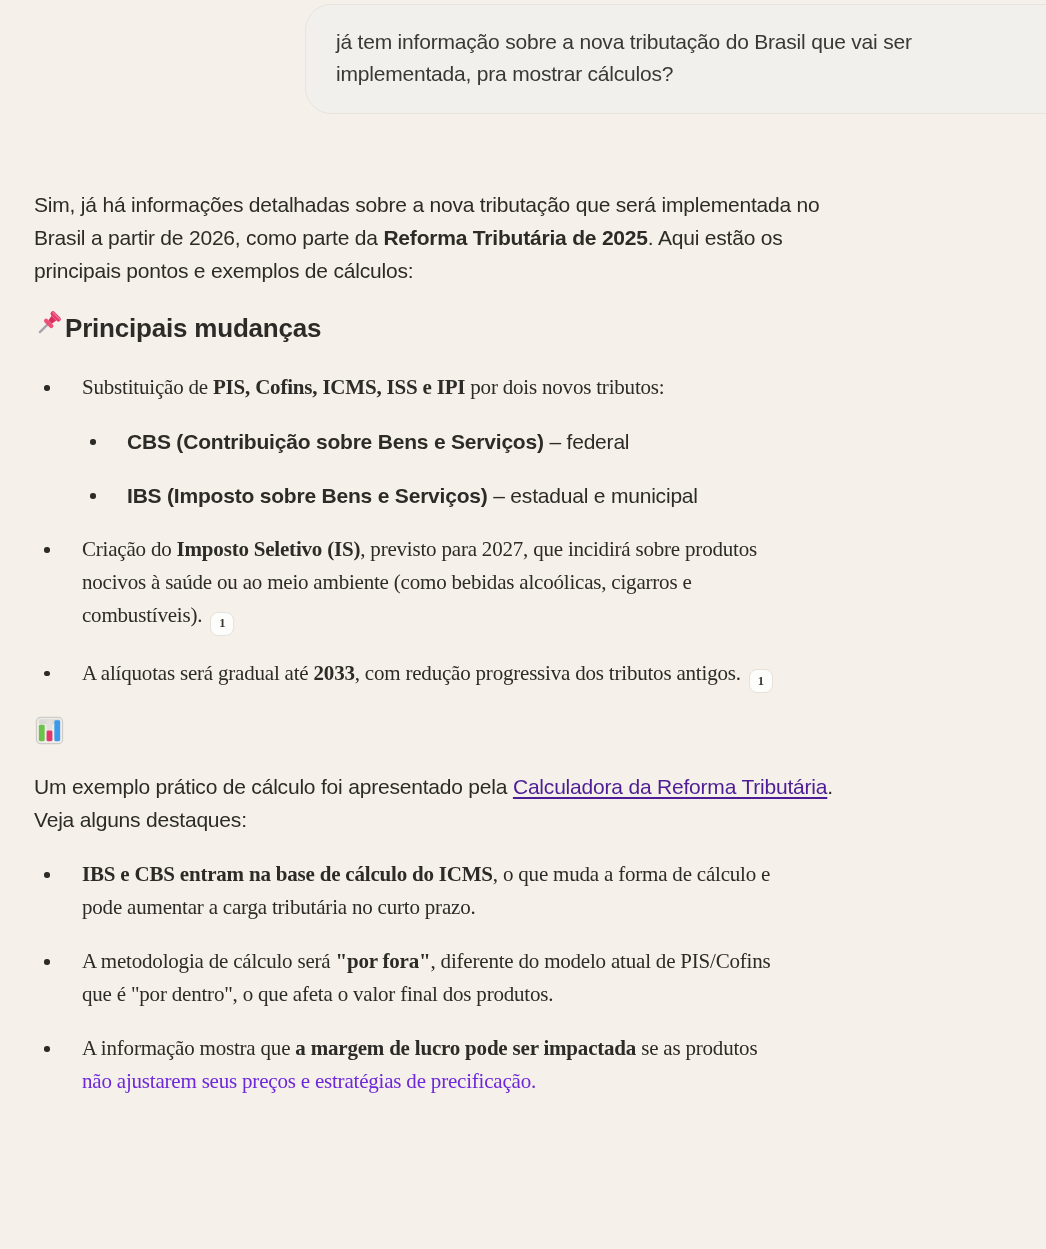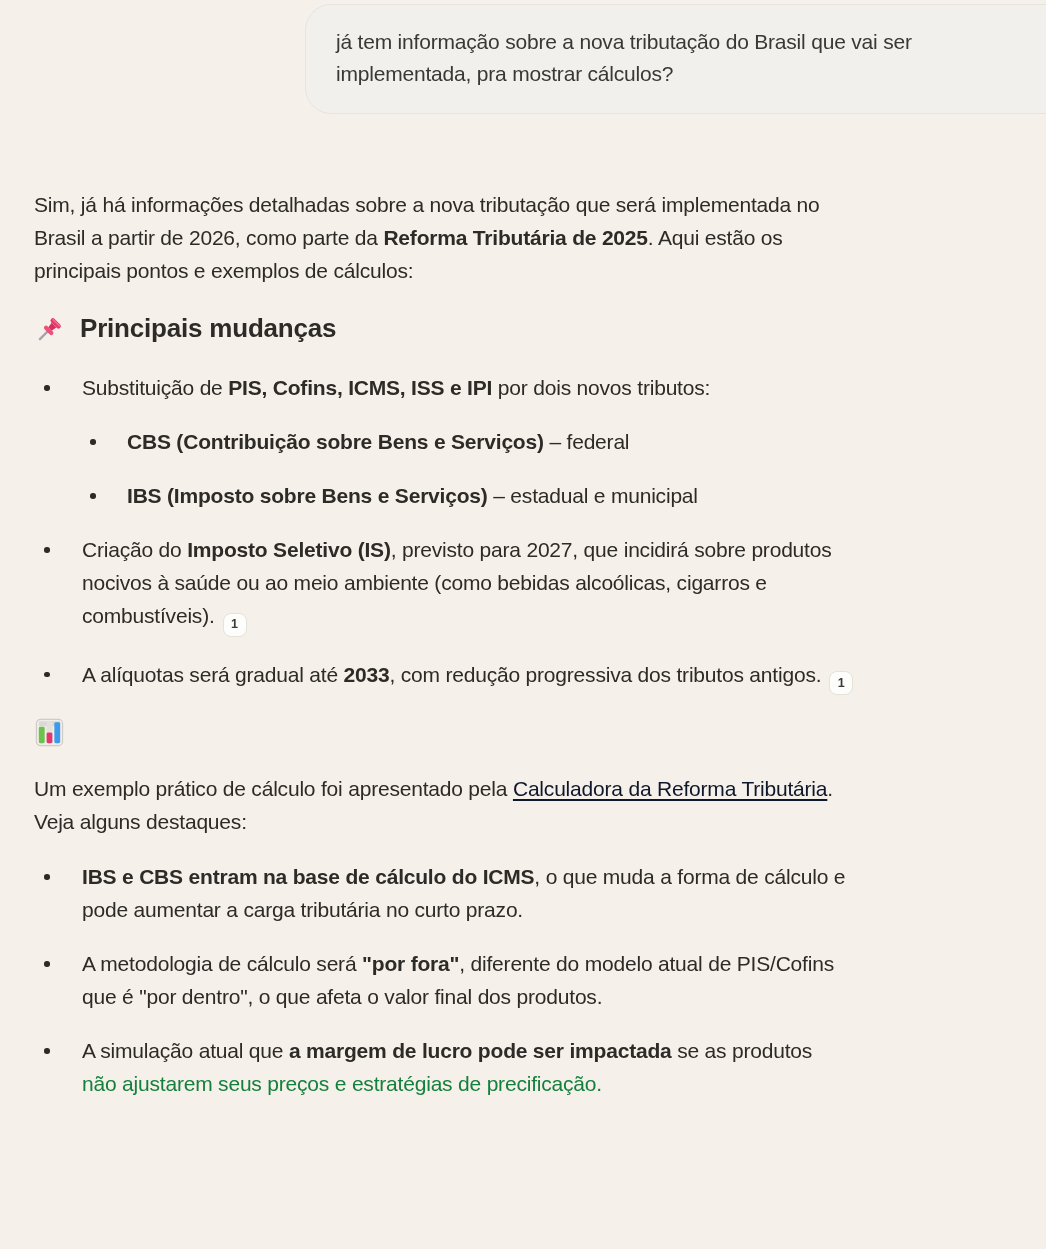--- a/index.html
+++ b/index.html
@@ -17,39 +17,39 @@
   }
   .user-text{
     font-size:21px;line-height:32px;color:#393834;white-space:pre-line;
   }
   .assistant{
     position:absolute;left:34px;top:188px;width:1002px;
     font-size:21px;line-height:33px;white-space:pre-line;
   }
   .para{margin:0 0 22px 0;}
   .heading{
-    display:flex;align-items:flex-end;gap:15px;
+    display:flex;align-items:flex-start;
     margin:22px 0 24px 0;white-space:normal;
   }
   .heading .h-text{
     font-size:26px;line-height:38px;font-weight:700;color:#2d2b27;letter-spacing:-0.2px;
   }
   .heading .h-icon{width:31px;height:31px;flex:0 0 auto;}
   .bullet{position:relative;margin:0 0 21px 0;}
-  .bullet.l1{padding-left:48px;}
+  .bullet.l1{padding-left:48px;font-family:Liberation Serif, serif;}
   .bullet.l2{padding-left:93px;}
   .dot{
     position:absolute;top:14px;width:5.5px;height:5.5px;border-radius:50%;
     background:#2d2b27;
   }
   .bullet.l1 > .dot{left:10px;}
   .bullet.l2 > .dot{left:56px;}
   .b{font-weight:700;}
-  .gray{color:#15803d;}
-  a.link{color:#0f172a;text-decoration:underline;text-underline-offset:3px;cursor:pointer;}
+  .gray{color:#6d28d9;}
+  a.link{color:#4c1d95;text-decoration:underline;text-underline-offset:3px;cursor:pointer;}
   .citation{
     display:inline-flex;align-items:center;justify-content:center;
     width:24px;height:24px;box-sizing:border-box;
     background:#fdfdfb;border:1.5px solid #e5e2da;border-radius:8px;
     font-size:12.5px;font-weight:700;color:#3a3834;letter-spacing:0;
     margin-left:8px;vertical-align:-5px;cursor:pointer;white-space:normal;
   }
 </style>
 </head>
 <body>
@@ -79,14 +79,14 @@
     <rect x="2.5" y="2.5" width="27" height="27" rx="4" fill="#efedea" stroke="#cfccc7" stroke-width="1.2"></rect>
     <rect x="5" y="4.5" width="22" height="5" rx="1.2" fill="#dcd9d5"></rect>
     <rect x="13" y="4.5" width="6" height="11" fill="#e4e1dd"></rect>
     <rect x="5" y="10" width="6" height="17" rx="1.5" fill="#6cc24a"></rect>
     <rect x="13" y="16" width="6" height="11" rx="1.5" fill="#e3366b"></rect>
     <rect x="21" y="5.5" width="6" height="21.5" rx="1.5" fill="#3b9bea"></rect>
   </svg>
     </div><div class="para"><span>Um exemplo prático de cálculo foi apresentado pela </span><a class="link" href="#">Calculadora da Reforma Tributária</a><span>.
 Veja alguns destaques:</span></div><div class="bullet l1"><span class="dot"></span><span class="b">IBS e CBS entram na base de cálculo do ICMS</span><span>, o que muda a forma de cálculo e
 pode aumentar a carga tributária no curto prazo.</span></div><div class="bullet l1"><span class="dot"></span><span>A metodologia de cálculo será </span><span class="b">"por fora"</span><span>, diferente do modelo atual de PIS/Cofins
-que é "por dentro", o que afeta o valor final dos produtos.</span></div><div class="bullet l1"><span class="dot"></span><span>A simulação atual que </span><span class="b">a margem de lucro pode ser impactada</span><span> se as produtos
+que é "por dentro", o que afeta o valor final dos produtos.</span></div><div class="bullet l1"><span class="dot"></span><span>A informação mostra que </span><span class="b">a margem de lucro pode ser impactada</span><span> se as produtos
 </span><span class="gray">não ajustarem seus preços e estratégias de precificação.</span></div></div>
 
 </body></html>

